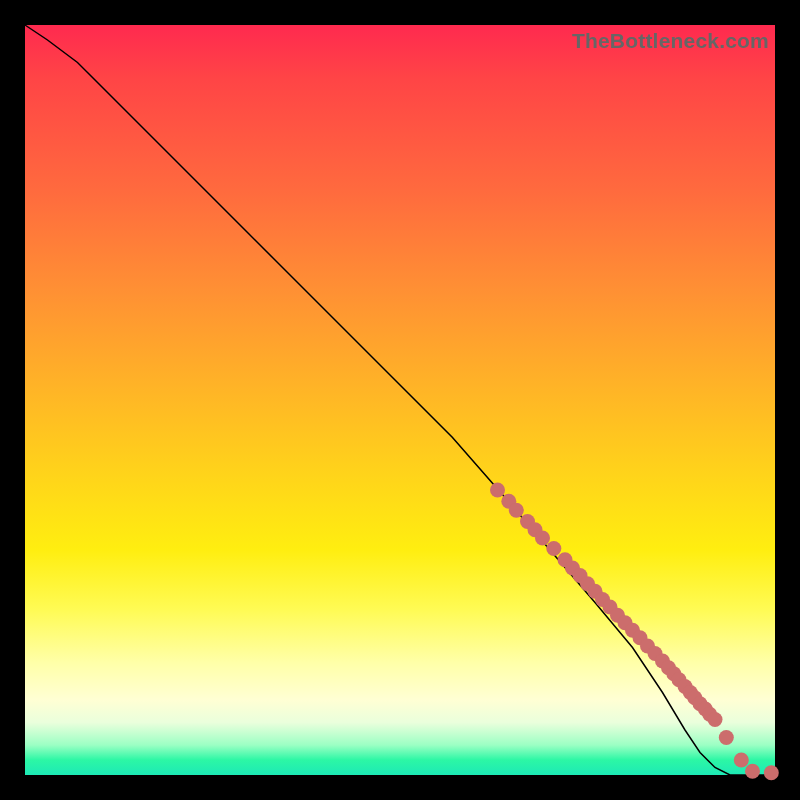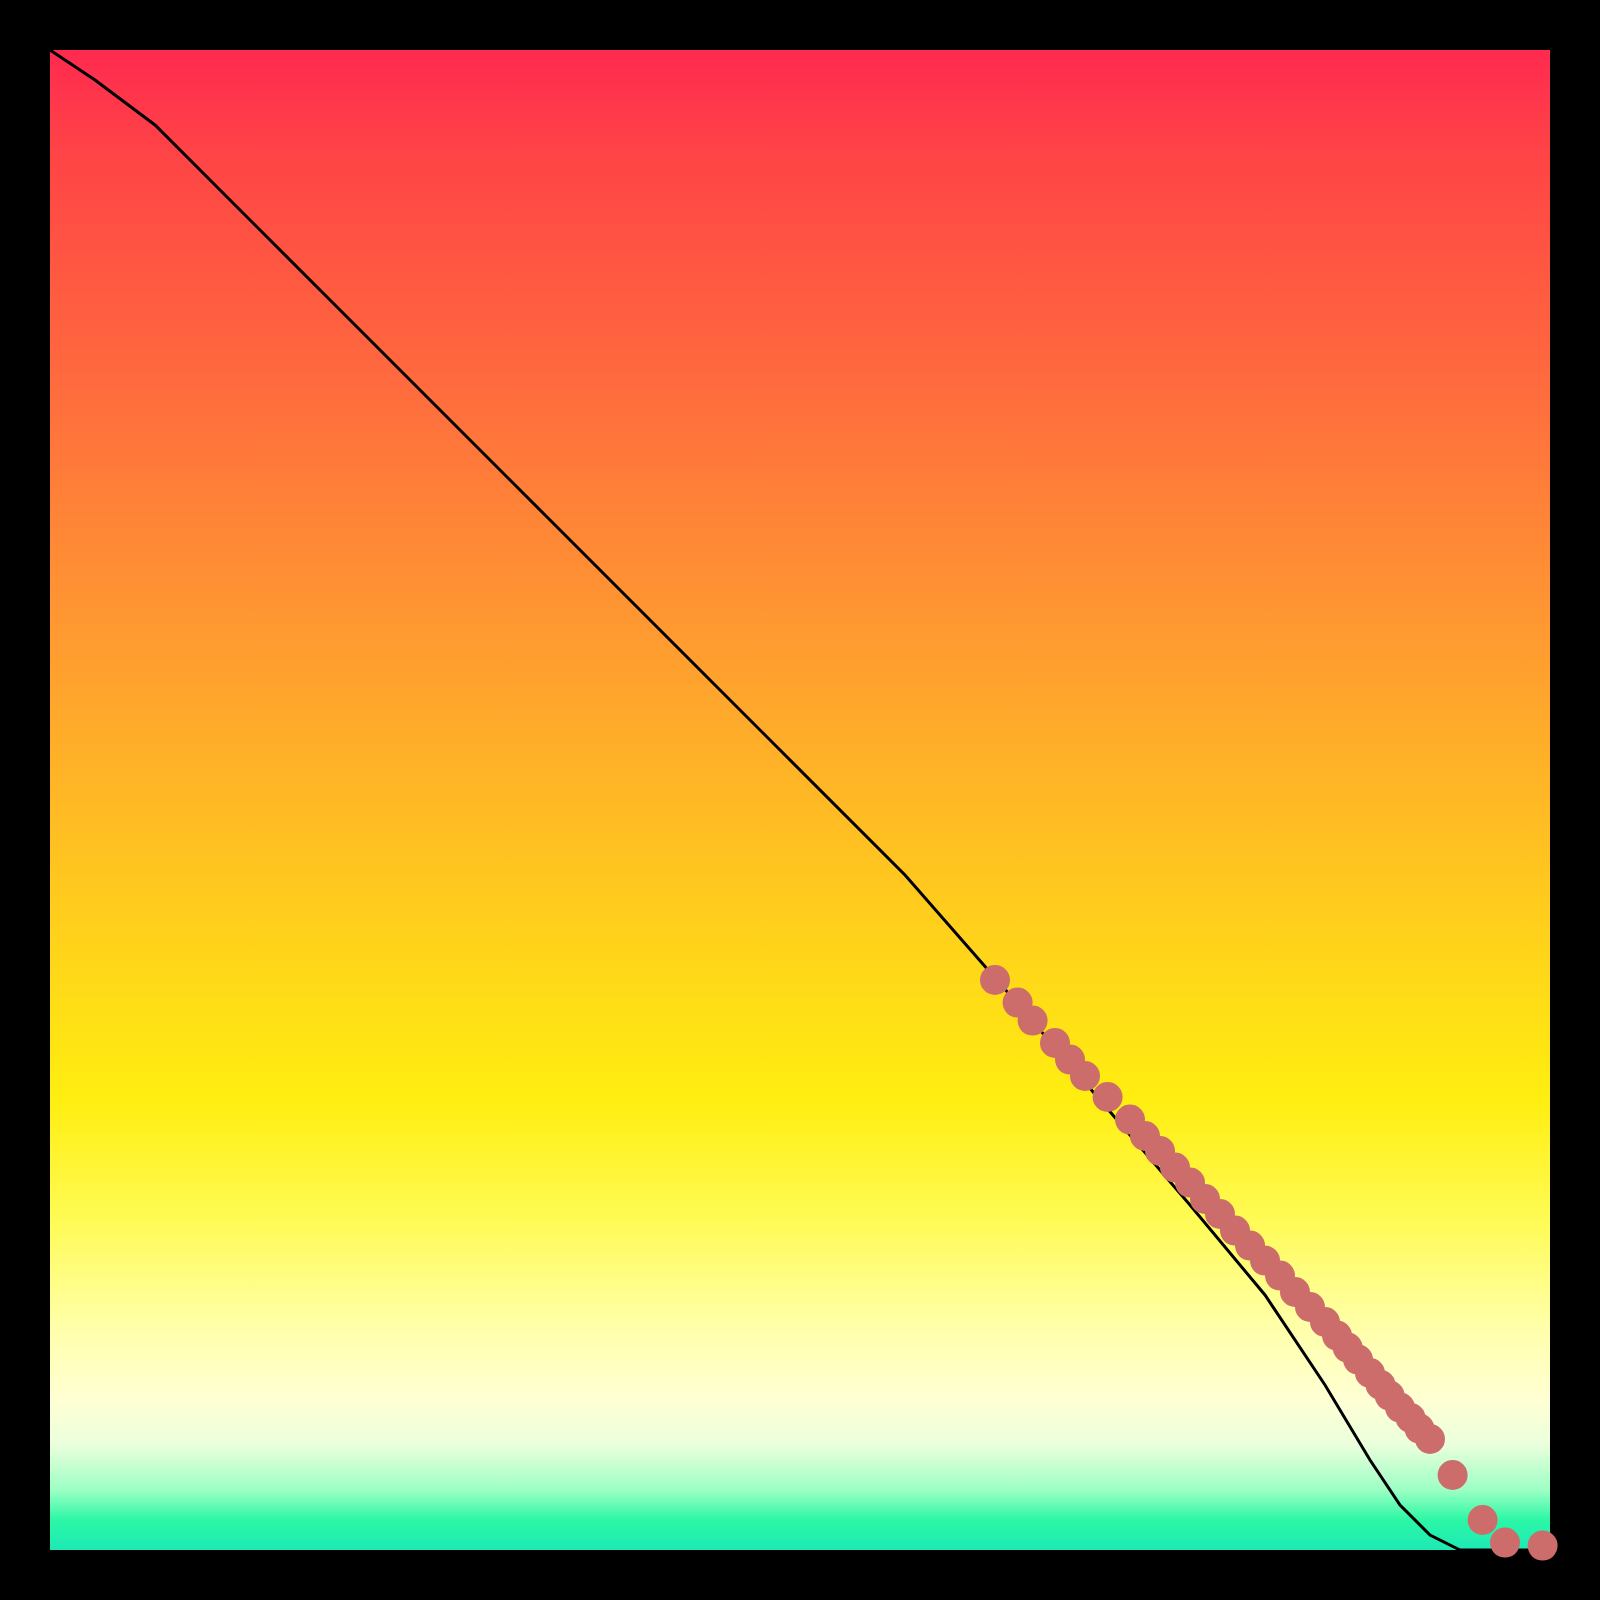--- a/index.html
+++ b/index.html
@@ -68,20 +68,21 @@
   .dot {
     fill: #cc6d6c;
     stroke: none;
   }
 </style>
 </head>
 <body>
 
 <div class="frame">
   <div class="plot-area">
+    <div class="watermark">TheBottleneck.com</div>
     <svg class="curve" viewBox="0 0 750 750" preserveAspectRatio="none">
       <path id="curve-path" class="line" d="M0.0 0.0 L22.5 15.0 L52.5 37.5 L90.0 75.0 L135.0 120.0 L187.5 172.5 L247.5 232.5 L307.5 292.5 L367.5 352.5 L427.5 412.5 L480.0 472.5 L525.0 525.0 L570.0 577.5 L607.5 622.5 L637.5 667.5 L660.0 705.0 L675.0 727.5 L690.0 742.5 L705.0 750.0 L720.0 750.0 L735.0 750.0 L750.0 750.0"></path>
       <g id="dots-group">
           <circle cx="472.5" cy="465.0" r="7.5" class="dot"></circle>
           <circle cx="483.8" cy="476.3" r="7.5" class="dot"></circle>
           <circle cx="491.3" cy="485.3" r="7.5" class="dot"></circle>
           <circle cx="502.5" cy="496.5" r="7.5" class="dot"></circle>
           <circle cx="510.0" cy="504.8" r="7.5" class="dot"></circle>
           <circle cx="517.5" cy="513.0" r="7.5" class="dot"></circle>
           <circle cx="528.8" cy="523.5" r="7.5" class="dot"></circle>

